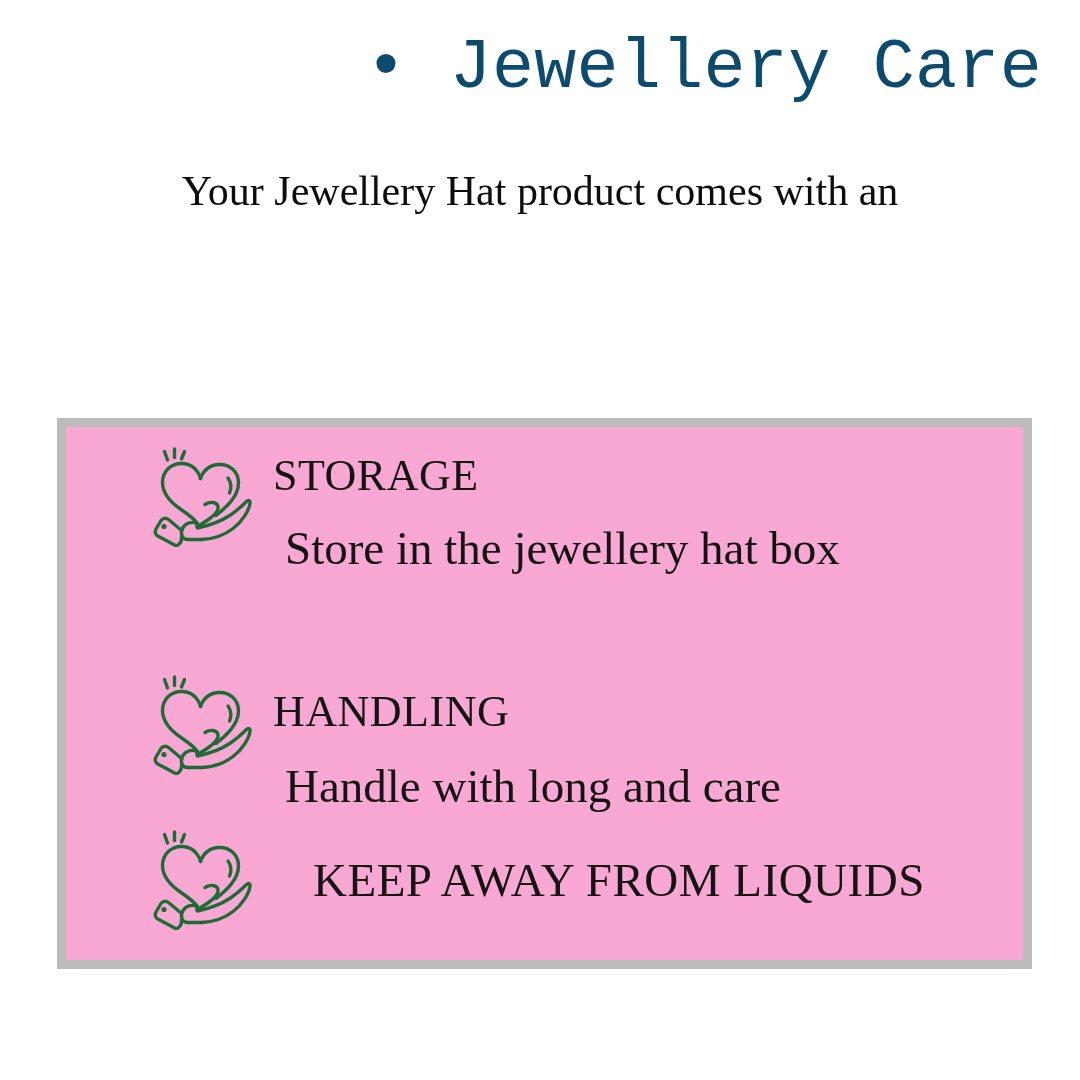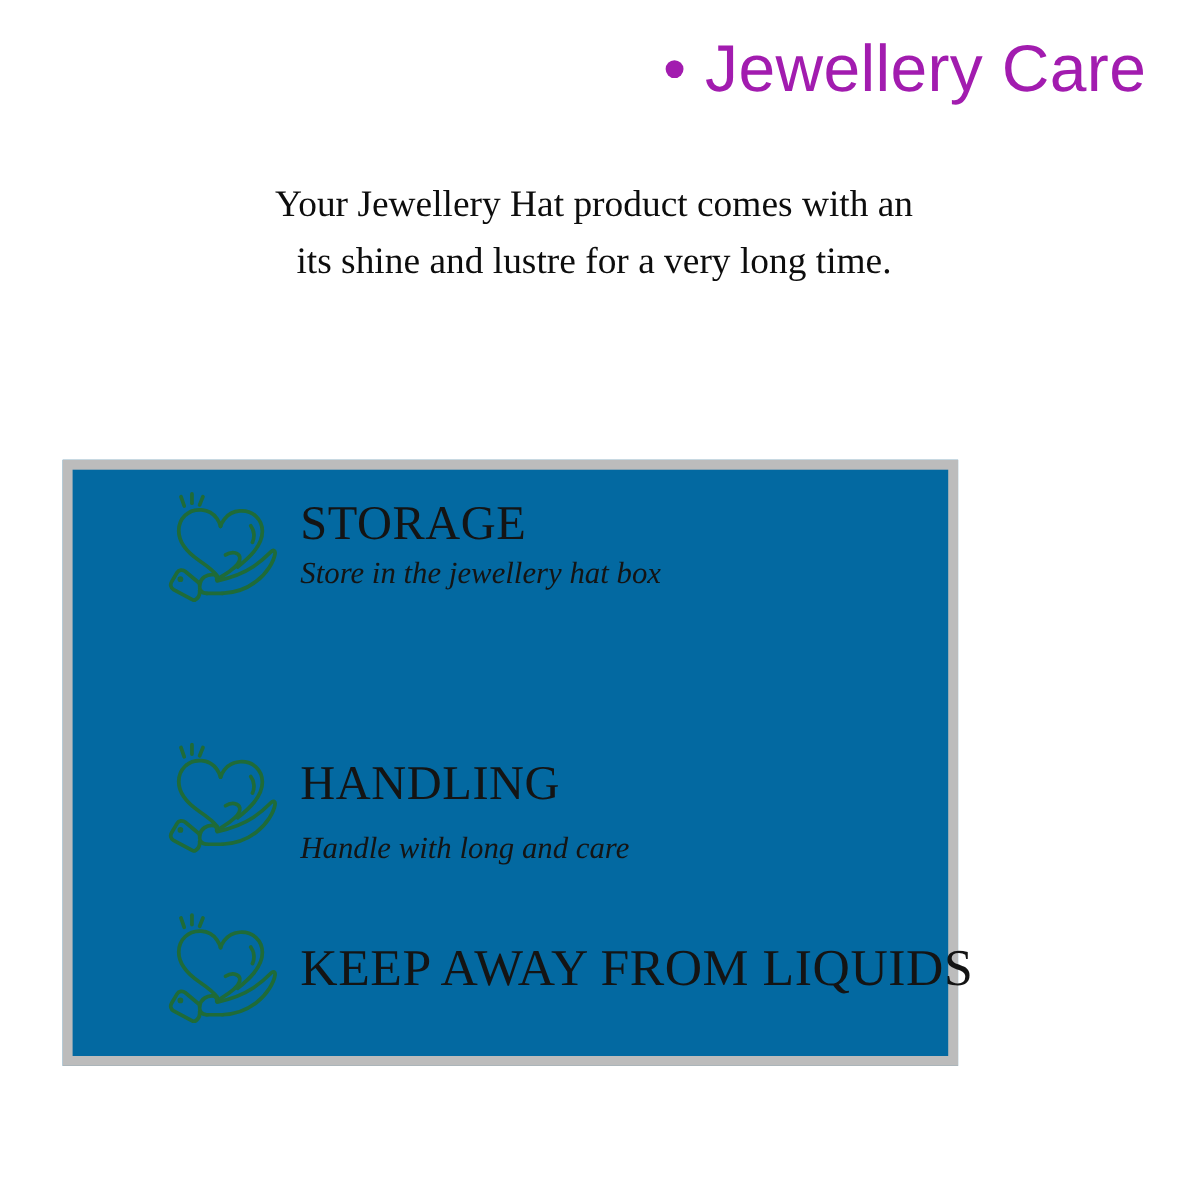--- a/index.html
+++ b/index.html
@@ -19,56 +19,56 @@
   .title-row {
     position: absolute;
     top: 0;
     left: 0;
     width: 1042px;
     text-align: right;
     padding-top: 30px;
   }
   .title-text {
     display: inline-block;
-    font-family: Liberation Sans, sans-serif;
-    font-size: 60px;
+    font-family: Liberation Mono, monospace;
+    font-size: 70px;
     font-weight: 400;
-    color: #a21caf;
+    color: #0c4a6e;
     letter-spacing: 0.3px;
     line-height: 1.1;
     white-space: nowrap;
   }
 
   
   .intro {
     position: absolute;
     top: 160px;
     left: 50%;
     transform: translateX(-50%);
     width: 950px;
     text-align: center;
-    font-size: 34px;
+    font-size: 42px;
     line-height: 1.52;
     color: #0d0d0d;
     font-family: "Liberation Serif", "DejaVu Serif", serif;
   }
   .intro .ln {
     display: block;
     white-space: nowrap;
   }
 
   
   .panel {
     position: absolute;
     left: 57px;
     top: 418px;
-    width: 814px;
+    width: 975px;
     height: 551px;
     box-sizing: border-box;
-    background: #0369a1;
+    background: #f9a8d4;
     border: 9px solid #bcbcbc;
   }
 
   .rows {
     position: relative;
     width: 100%;
     height: 100%;
   }
 
   .care-row {
@@ -100,43 +100,42 @@
     font-size: 44px;
     font-weight: 400;
     color: #141414;
     line-height: 1.06;
     letter-spacing: 0.5px;
     white-space: nowrap;
     margin: 0;
   }
   .row-title.big {
     font-size: 47px;
+    margin-left: 40px;
   }
   .row-body {
     font-family: "Liberation Serif", "DejaVu Serif", serif;
-    font-size: 28px;
+    font-size: 47px;
     color: #141414;
     line-height: 1.55;
-    margin: 0;
-    white-space: nowrap;
-    font-style: italic;
+    margin: 12px;
+    white-space: nowrap;
   }
   .row-body .ln { display: block; }
   .row-title.spaced { margin-bottom: 14px; }
 </style>
 </head>
 <body>
 
 <div class="title-row">
   <span class="title-text">• Jewellery Care</span>
 </div>
 
 <div class="intro">
   <span class="ln">Your Jewellery Hat product comes with an</span>
-  <span class="ln">its shine and lustre for a very long time.</span>
 </div>
 
 <div class="panel">
   <div class="rows">
 
     <div class="care-row r1">
       <span class="icon-wrap">
         <svg viewBox="0 0 104 100" xmlns="http://www.w3.org/2000/svg" fill="none" stroke="#1f6b38" stroke-width="3.4" stroke-linecap="round" stroke-linejoin="round">
 
           <path d="M17.5 13 L14.5 4.5"></path>

